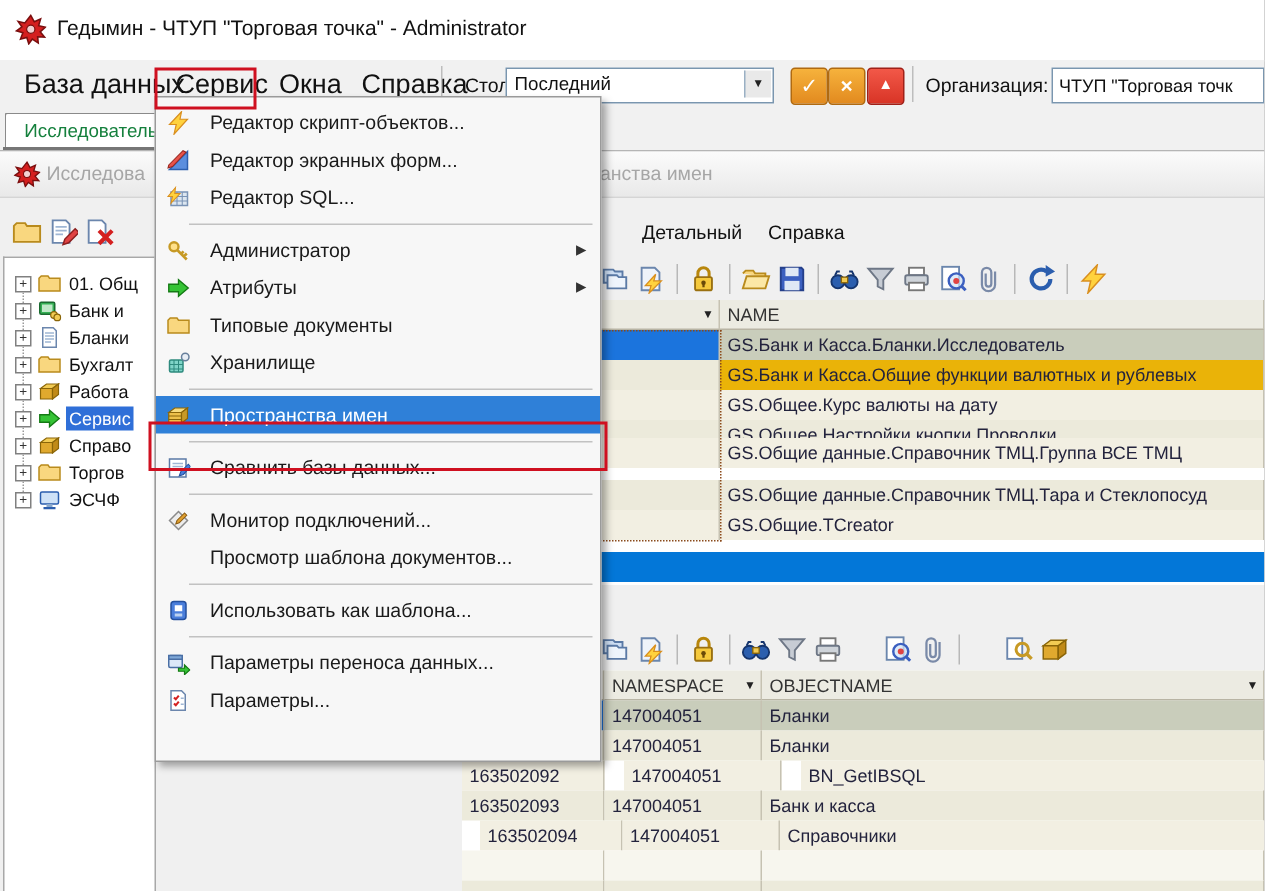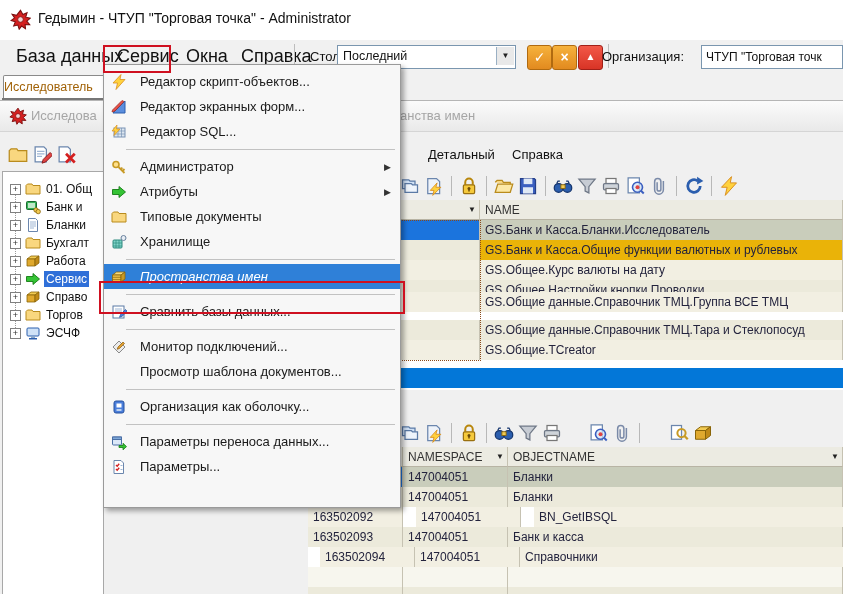--- a/index.html
+++ b/index.html
@@ -20,21 +20,21 @@
   .combo .combo-btn{position:absolute;right:1px;top:1px;width:17px;height:18px;background:#e9e9e9;border-left:1px solid #9ab0c4;
       text-align:center;font-size:8px;line-height:18px;color:#222;}
   .obtn{position:absolute;top:5px;width:23px;height:23px;border-radius:3px;text-align:center;color:#fff;font-weight:bold;
       border:1px solid #b06a10;background:linear-gradient(#f6b23c,#e28a1f);font-size:14px;line-height:22px;}
   .obtn.red{background:linear-gradient(#f25848,#d83426);border-color:#a02018;font-size:10px;}
   .orgbox{position:absolute;left:701px;top:5px;width:140px;height:22px;background:#fff;border:1px solid #7a96af;overflow:hidden;}
   .orgbox span{position:absolute;left:4px;top:4px;font-size:12px;color:#111;white-space:nowrap;}
   
   .tabrow{left:0;top:72px;width:843px;height:28px;background:#f1f1f1;}
   .tab{position:absolute;left:3px;top:3px;width:101px;height:22px;background:#fff;border:1px solid #8a8a8a;border-bottom:none;
-      border-radius:2px 2px 0 0;font-size:12.5px;color:#a16207;text-align:left;line-height:22px;overflow:hidden;white-space:nowrap;}
+      border-radius:2px 2px 0 0;font-size:12.5px;color:#15803d;text-align:right;line-height:22px;overflow:hidden;white-space:nowrap;}
   .tab-under{position:absolute;left:2px;top:26px;width:101px;height:3px;background:#4c4c4c;opacity:.75;}
   
   .child{left:0;top:100px;width:843px;height:494px;background:#f0f0f0;border-top:1px solid #b5b5b5;}
   .child-title{position:absolute;left:0;top:0;width:843px;height:30px;background:linear-gradient(#fbfbfb,#e9e9e9);border-bottom:1px solid #d5d5d5;}
   .child-title .app-icon{position:absolute;left:9px;top:6px;width:18px;height:18px;}
   .child-title .t{position:absolute;top:7px;font-size:13px;color:#a6a6a6;white-space:nowrap;}
   .child-menu-label{position:absolute;top:46px;font-size:13px;color:#111;}
   
   .tbar{position:absolute;display:flex;align-items:center;height:24px;}
   .ticon{width:20px;height:20px;margin:0 2px;flex:none;}
@@ -57,21 +57,21 @@
   .ghead .gcell{background:#ecebe2;border-bottom:1px solid #b8b4a4;color:#333;display:flex;align-items:center;padding-right:3px;}
   .harrow{font-size:8px;color:#222;margin-left:auto;}
   .bluerow{position:absolute;left:0;width:100%;height:20px;}
   .focusbox{position:absolute;border:1px dotted #8a4a1a;pointer-events:none;}
   
   .popup{left:103px;top:64px;width:296px;height:442px;background:#f7f7f7;border:1px solid #9a9a9a;
          box-shadow:3px 3px 5px rgba(0,0,0,0.35);z-index:50;}
   .pm-item{position:relative;height:25px;display:flex;align-items:center;font-size:13px;color:#1a1a1a;}
   .pm-item .icon16{width:16px;height:16px;margin-left:7px;flex:none;}
   .pm-item .pm-label{margin-left:13px;white-space:nowrap;}
-  .pm-item.hl{background:#2f80d8;font-style:italic;}
+  .pm-item.hl{background:#2f80d8;}
   .pm-item.hl .pm-label{color:#fff;}
   .pm-item .subarrow{margin-left:auto;margin-right:9px;font-size:9px;color:#333;}
   .pm-sep{height:10px;display:flex;align-items:center;}
   .pm-sep div{margin-left:22px;margin-right:5px;flex:1;border-top:1px solid #c2c2c2;}
   
   .anno{position:absolute;border:2px solid #cf1020;z-index:60;pointer-events:none;}
 </style>
 </head>
 <body>
 
@@ -93,21 +93,21 @@
     <span class="vsep" style="left:294px"></span>
     <span class="lbl" style="left:300px">Стол:</span>
     <span class="combo">
       <span class="combo-text">Последний</span>
       <span class="combo-btn">▼</span>
     </span>
     <span class="obtn" style="left:527px">✓</span>
     <span class="obtn" style="left:552px">×</span>
     <span class="obtn red" style="left:578px">▲</span>
     <span class="vsep" style="left:608px"></span>
-    <span class="lbl" style="left:592px">Организация:</span>
+    <span class="lbl" style="left:607px">Организация:</span>
     <span class="orgbox">
       <span>ЧТУП "Торговая точк</span>
     </span>
   </div>
 
   <div class="abs tabrow">
     <span class="tab">Исследователь</span>
     <span class="tab-under"></span>
   </div>
 
@@ -612,21 +612,21 @@
         <div></div>
       </div>
       <div class="pm-item">
         <span class="icon16">
           <svg viewBox="0 0 16 16" xmlns="http://www.w3.org/2000/svg">
             <rect x="3" y="2" width="10" height="12" rx="2" fill="#4a7edb" stroke="#24509e"></rect>
             <rect x="5.5" y="4.5" width="5" height="4" fill="#fff"></rect>
             <rect x="5.5" y="10" width="5" height="2" fill="#bcd2f0"></rect>
           </svg>
         </span>
-        <span class="pm-label">Организация как оболочку...</span>
+        <span class="pm-label">Использовать как шаблона...</span>
       </div>
       <div class="pm-sep">
         <div></div>
       </div>
       <div class="pm-item">
         <span class="icon16">
           <svg viewBox="0 0 16 16" xmlns="http://www.w3.org/2000/svg">
             <rect x="1.5" y="3" width="9" height="8" rx="1" fill="#dce8f8" stroke="#4a6fa5"></rect>
             <rect x="1.5" y="3" width="9" height="2.5" fill="#7fa8d8" stroke="#4a6fa5"></rect>
             <path d="M8 11.5 h4 v-2.2 L15.5 12.6 12 15.8 v-2.3 h-4z" fill="#35c335" stroke="#147a14" stroke-width="0.8"></path>

